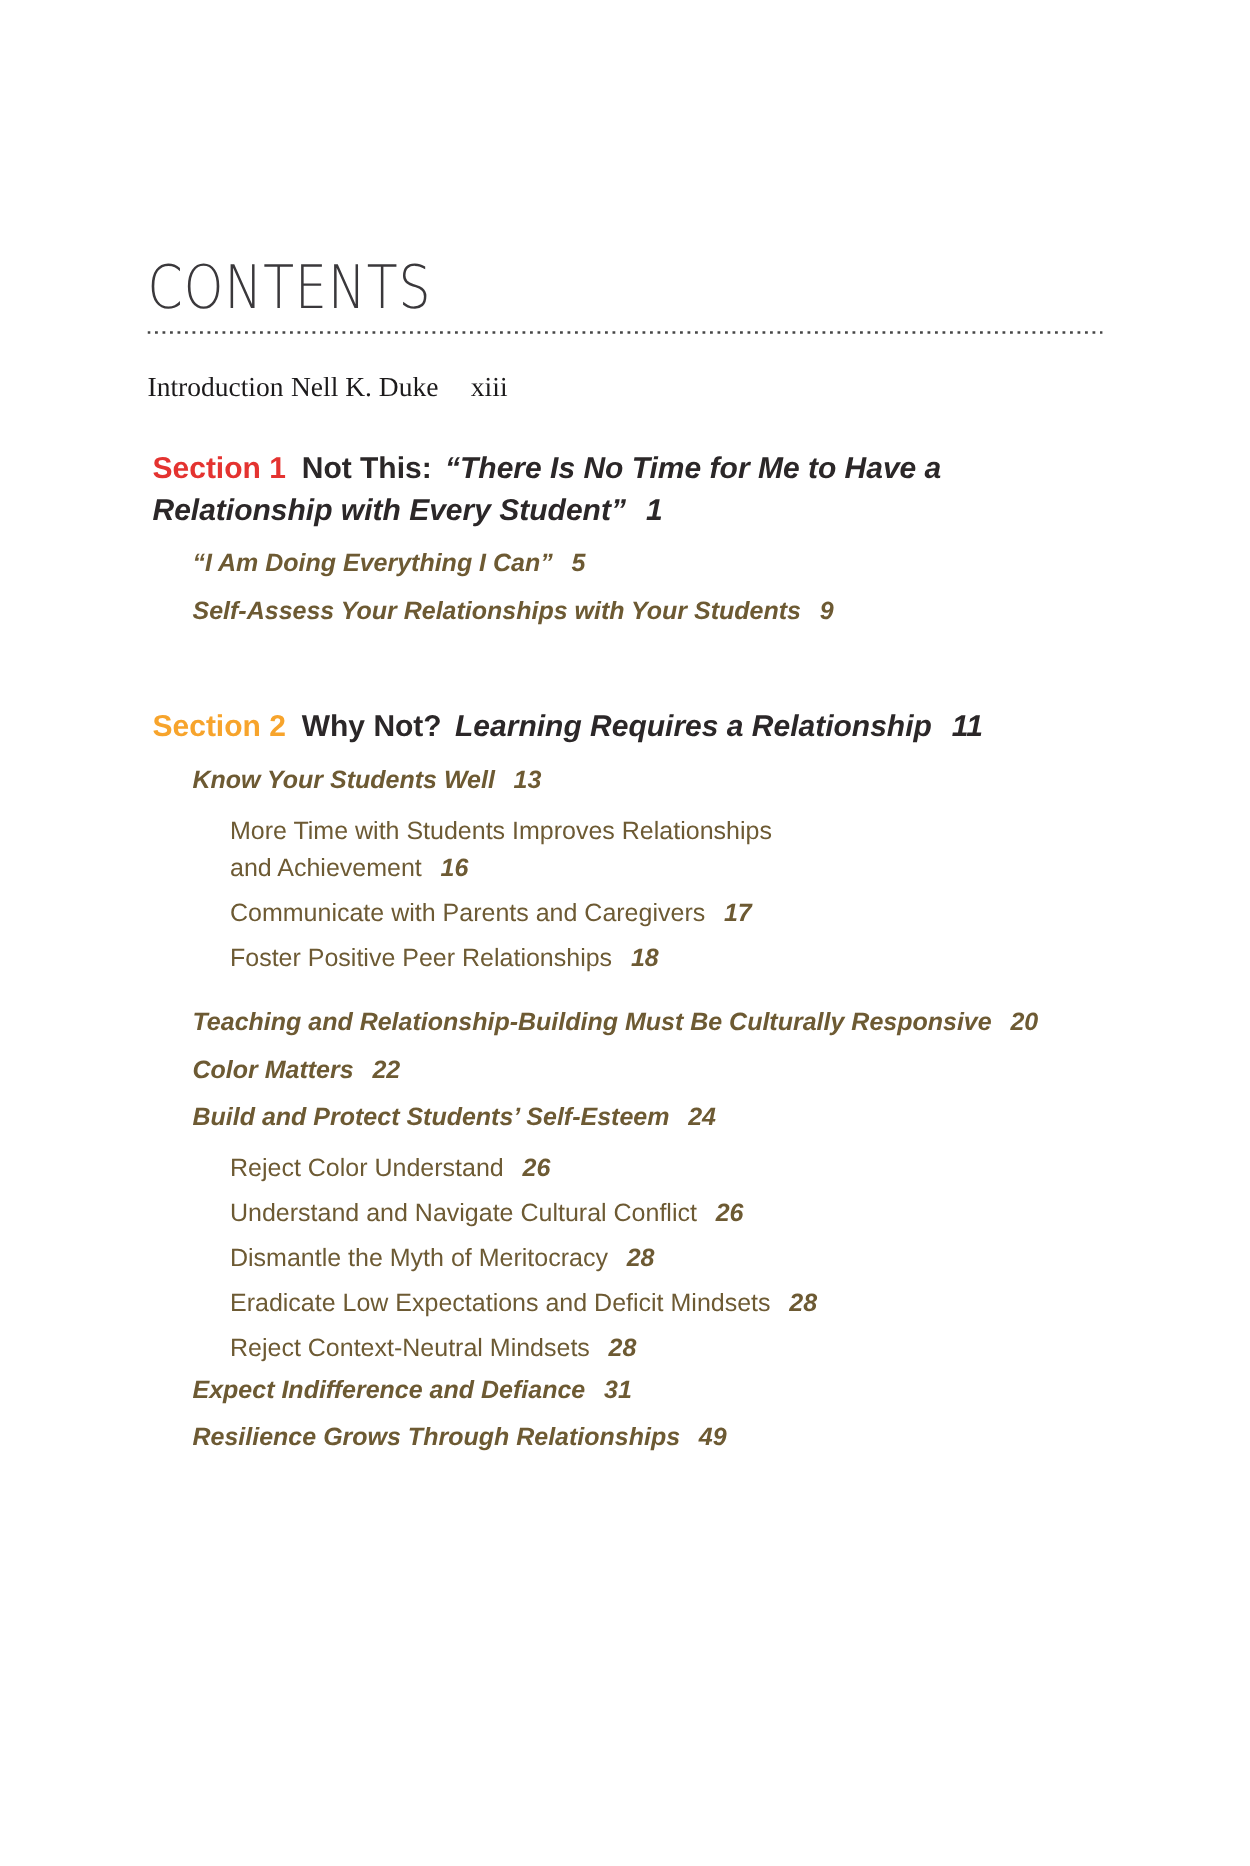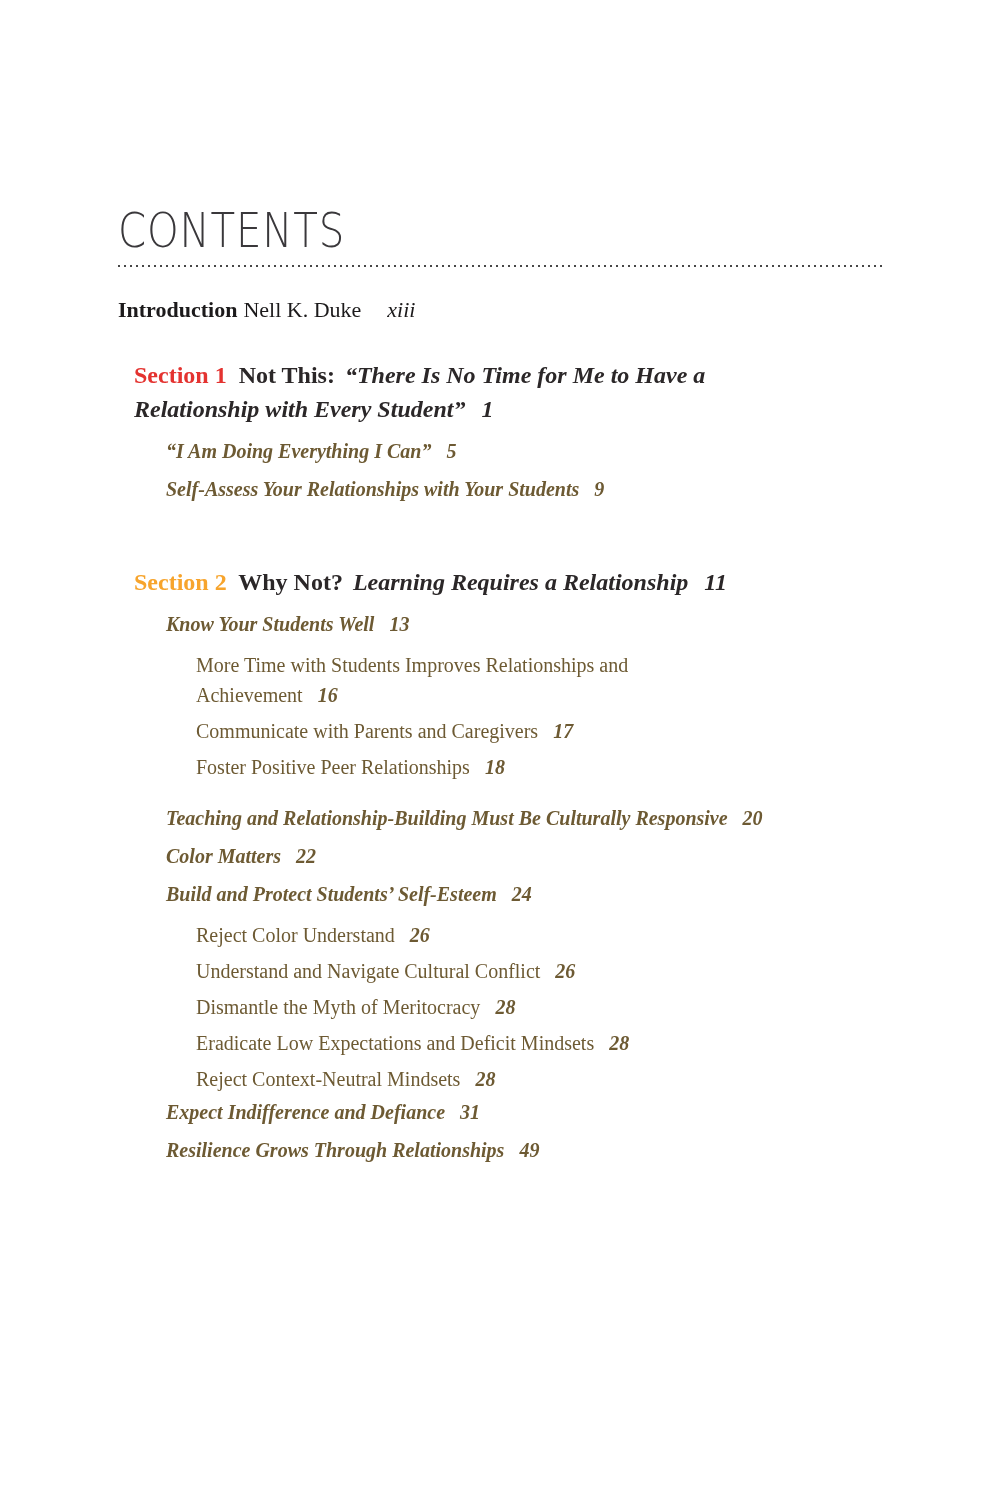--- a/index.html
+++ b/index.html
@@ -44,23 +44,23 @@
     background-repeat:repeat-x;
     background-position:left center;
   }
   .intro{
     margin-top:30px;
     font-family:"Liberation Serif",serif;
     font-size:22px;
     line-height:26px;
     color:#1c1a1b;
   }
-  .intro-label{font-weight:700;margin-right:6px;}
+  .intro-label{font-weight:400;margin-right:6px;}
   .intro-author{font-weight:400;}
-  .intro-page{font-style:italic;margin-left:26px;}
+  .intro-page{margin-left:26px;}
   .sec-head{
     font-size:24px;
     line-height:34px;
     font-weight:700;
     color:var(--dark);
     max-width:764px;
   }
   .sec-head.first{margin-top:35px;max-width:690px;}
   .sec-head.second{margin-top:64px;}
   .sec-num{margin-right:6px;}
@@ -87,21 +87,21 @@
     font-style:normal;
     margin-bottom:6px;
   }
   .narrow{max-width:470px;}
   .gap{margin-top:24px;}
   .pg{
     font-style:italic;
     font-weight:600;
     margin-left:15px;
   }
-  .section-block{margin:16px;font-family:Liberation Serif, serif;}
+  .section-block{margin:4px;}
 </style>
 </head>
 <body>
 
 <div class="page">
 
   <h1 class="page-title">CONTENTS</h1>
 
   <div class="rule"></div>
 

